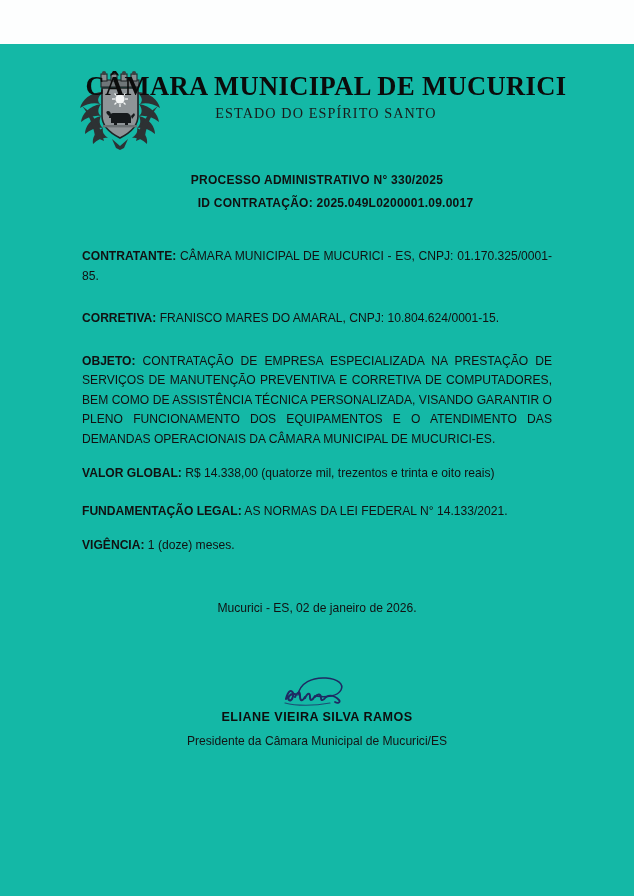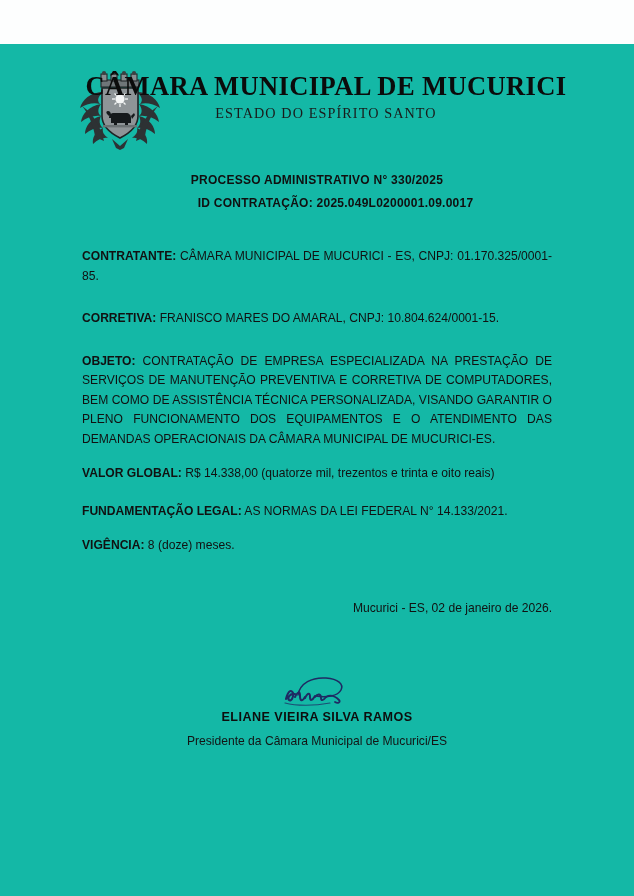--- a/index.html
+++ b/index.html
@@ -96,21 +96,21 @@
   .para.lead { margin-top: 38px; }
   .para.gap-lg { margin-top: 23px; }
   .para.gap-md { margin-top: 19px; }
   .para.gap-sm { margin-top: 14px; }
   .lbl { font-weight: bold; }
 
   
   .date-line {
     margin: 46px 82px 0 82px;
     width: 470px;
-    text-align: right;
+    text-align: center;
     font-size: 12.1px;
     color: #111;
   }
 
   
   .sig-block {
     margin-top: 60px;
     text-align: center;
   }
   .sig-mark {
@@ -229,21 +229,21 @@
 
     <p class="para gap-sm">
       <span class="lbl">VALOR GLOBAL:</span><span> R$ 14.338,00 (quatorze mil, trezentos e trinta e oito reais)</span>
     </p>
 
     <p class="para gap-md">
       <span class="lbl">FUNDAMENTAÇÃO LEGAL:</span><span> AS NORMAS DA LEI FEDERAL N° 14.133/2021.</span>
     </p>
 
     <p class="para gap-sm">
-      <span class="lbl">VIGÊNCIA:</span><span> 8 (doze) meses.</span>
+      <span class="lbl">VIGÊNCIA:</span><span> 1 (doze) meses.</span>
     </p>
   </div>
 
   <div class="date-line">Mucurici - ES, 02 de janeiro de 2026.</div>
 
   <div class="sig-block">
 
     <div class="sig-mark">
       <svg viewBox="0 0 78 34" xmlns="http://www.w3.org/2000/svg">
         <g fill="none" stroke="#1f2a63" stroke-linecap="round" stroke-linejoin="round">

